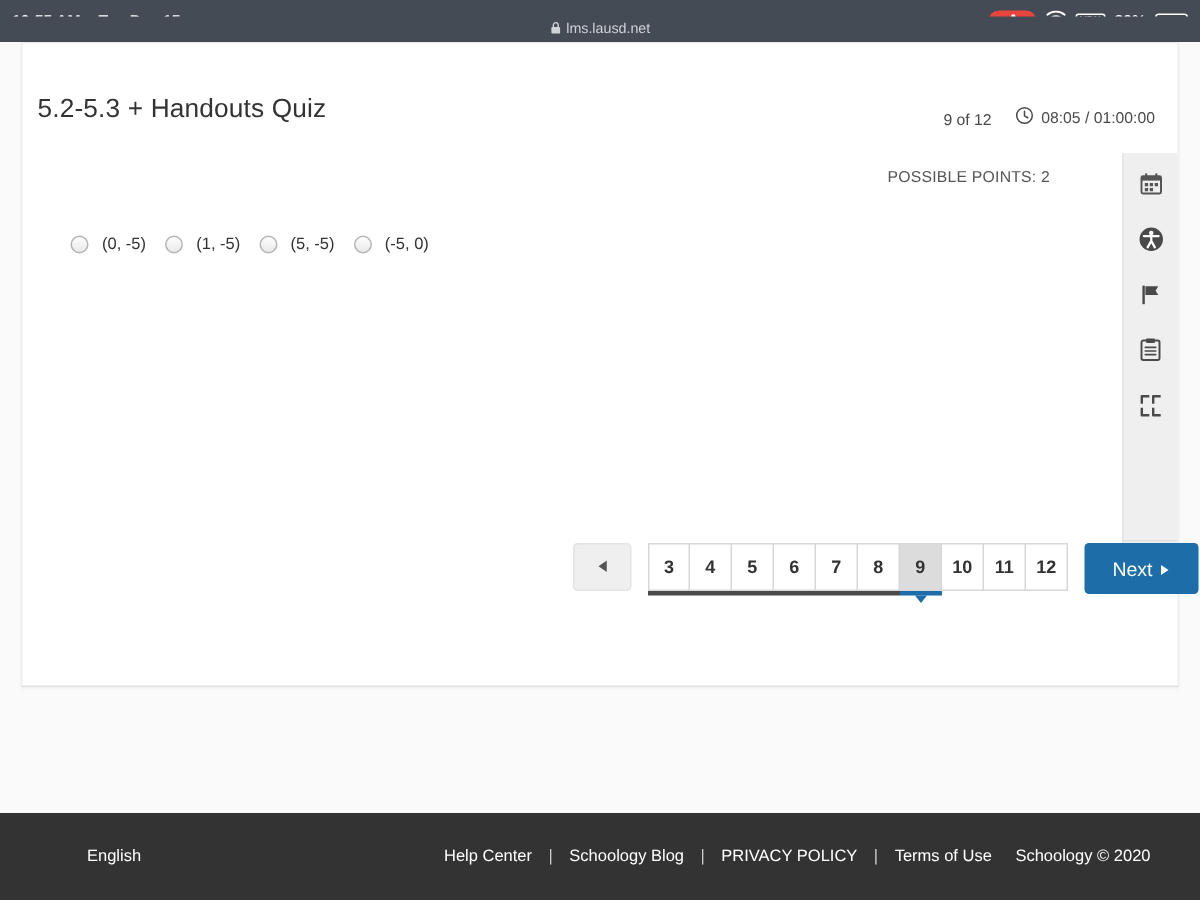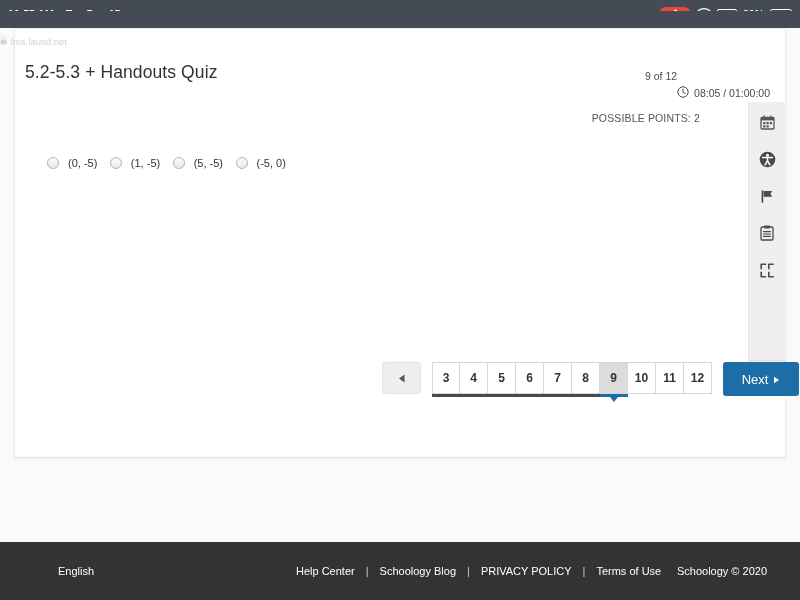--- a/index.html
+++ b/index.html
@@ -44,25 +44,24 @@
   .batt-shell:after {
     content: ""; position: absolute; right: -3px; top: 3px;
     width: 2px; height: 5px; background: #ffffff; border-radius: 0 1px 1px 0;
   }
   .batt-fill { height: 100%; background: #ffffff; border-radius: 1px; }
 
   
   #url-bar {
     position: absolute; top: 11px; left: 0;
     width: 800px; height: 17px;
-    display: flex; align-items: center; 
+    display: flex; align-items: center; justify-content: center;
     gap: 4px;
     color: #cfd2d6; font-size: 9.5px;
     z-index: 3;
-    margin-top: 22px;
   }
   #url-bar-strip {
     position: absolute; top: 11px; left: 0;
     width: 800px; height: 17px; background: #454b54; z-index: 2;
   }
 
   
   #page {
     position: absolute; top: 28px; left: 0;
     width: 800px; height: 547px;
@@ -78,22 +77,22 @@
     box-shadow: 0 1px 2px rgba(0,0,0,0.05);
   }
 
   
   #quiz-title {
     position: absolute; left: 10px; top: 33px;
     font-size: 17.5px; color: #333333; font-weight: normal;
     letter-spacing: .1px;
   }
   #meta-row {
-    position: absolute; right: 15px; top: 41px;
-    display: flex; align-items: flex-start; 
+    position: absolute; right: 15px; top: 26px;
+    display: flex; align-items: flex-end; gap: 16px;
     font-size: 10.5px; color: #4a4a4a;
   }
   #meta-timer { display: flex; align-items: center; gap: 5px; margin-top: 16px; }
   .clock-icon { display: block; }
 
   #possible-points {
     position: absolute; right: 85px; top: 83px;
     font-size: 10.5px; color: #555555; letter-spacing: .15px;
   }
 

